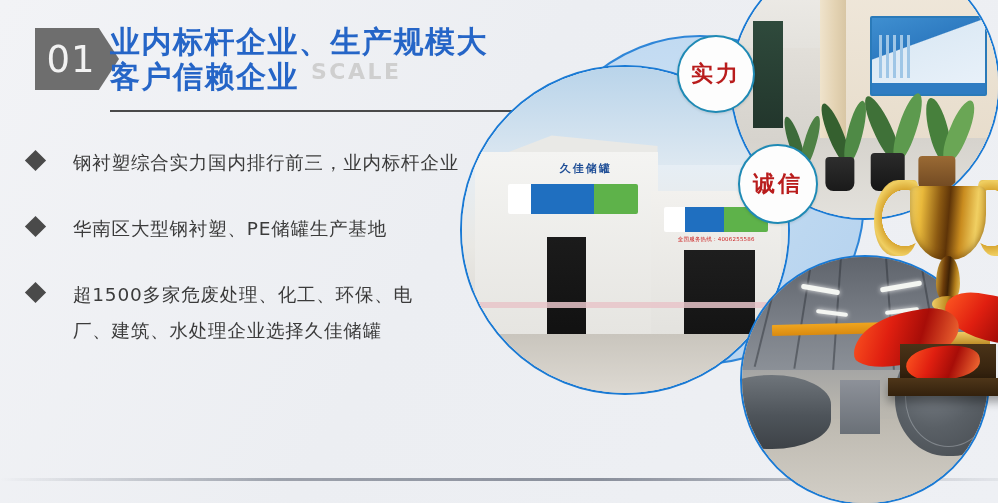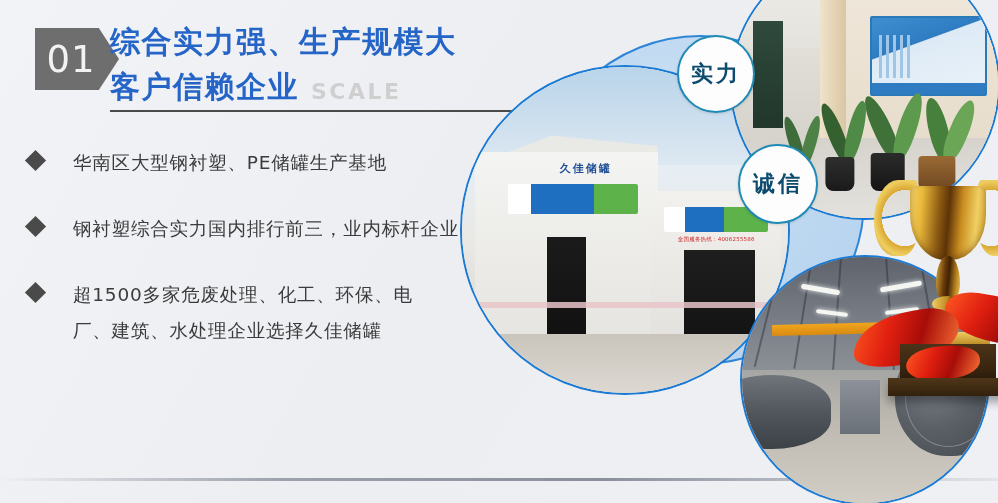--- a/index.html
+++ b/index.html
@@ -30,21 +30,21 @@
   #num-badge span{
     color:#f2f2f2; font-size:37px; font-weight:400; letter-spacing:1px;
     font-family:"DejaVu Sans","Liberation Sans",sans-serif;
     padding-right:12px; line-height:1;
   }
   #title-block{ position:absolute; left:110px; top:24px; width:420px; }
   .title-line{
     color:#2565c7; font-size:30px; font-weight:700; line-height:35px;
     letter-spacing:1.5px; white-space:nowrap;
   }
-  #title-line2{ display:flex; align-items:flex-end;margin-top:10px; }
+  #title-line2{ display:flex; align-items:flex-start; }
   #scale-word{
     color:#cfcfcf; font-size:22px; font-weight:700; letter-spacing:2.5px;
     margin-left:12px; font-family:"DejaVu Sans","Liberation Sans",sans-serif;
   }
   #title-rule{
     position:absolute; left:110px; top:110px; width:413px; height:2px;
     background:#4a4a4a;
   }
 
   
@@ -204,54 +204,54 @@
   .rb2{ left:96px; top:124px; width:102px; height:46px;
     border-radius:30% 60% 40% 55%/40% 70% 30% 60%; transform:rotate(9deg); }
   .rb3{ left:58px; top:174px; width:74px; height:34px;
     border-radius:50% 45% 55% 40%/55% 45% 50% 50%; transform:rotate(-4deg); }
 
   
   .wbadge{
     position:absolute; border-radius:50%;
     background:#fdfdfd; border:2px solid #1f8ab5;
     display:flex; align-items:center; justify-content:center;
-    color:#0c4a6e; font-weight:700; letter-spacing:3px;
+    color:#b91c1c; font-weight:700; letter-spacing:3px;
     box-shadow:0 1px 3px rgba(0,0,0,.12); z-index:8;
   }
   #badge-strength{ left:237px; top:95px; width:78px; height:78px; font-size:22px; }
   #badge-integrity{ left:298px; top:204px; width:80px; height:80px; font-size:22px; }
   #badge-quality{ left:250px; top:300px; width:78px; height:78px; font-size:22px; }
 </style>
 </head>
 <body>
 
 <div id="stage">
 
   <div id="header">
     <div id="num-badge">
       <span>01</span>
     </div>
     <div id="title-block">
-      <div class="title-line">综合实力强、生产规模大</div>
+      <div class="title-line">业内标杆企业、生产规模大</div>
       <div id="title-line2">
         <div class="title-line">客户信赖企业</div>
         <div id="scale-word">SCALE</div>
       </div>
     </div>
     <div id="title-rule"></div>
   </div>
 
   <div id="bullets">
     <div class="bullet-row">
       <div class="diamond"></div>
-      <div class="bullet-text">华南区大型钢衬塑、PE储罐生产基地</div>
+      <div class="bullet-text">钢衬塑综合实力国内排行前三，业内标杆企业</div>
     </div>
     <div class="bullet-row">
       <div class="diamond"></div>
-      <div class="bullet-text">钢衬塑综合实力国内排行前三，业内标杆企业</div>
+      <div class="bullet-text">华南区大型钢衬塑、PE储罐生产基地</div>
     </div>
     <div class="bullet-row">
       <div class="diamond"></div>
       <div class="bullet-text">超1500多家危废处理、化工、环保、电
 厂、建筑、水处理企业选择久佳储罐</div>
     </div>
   </div>
 
   <div id="collage">
 

